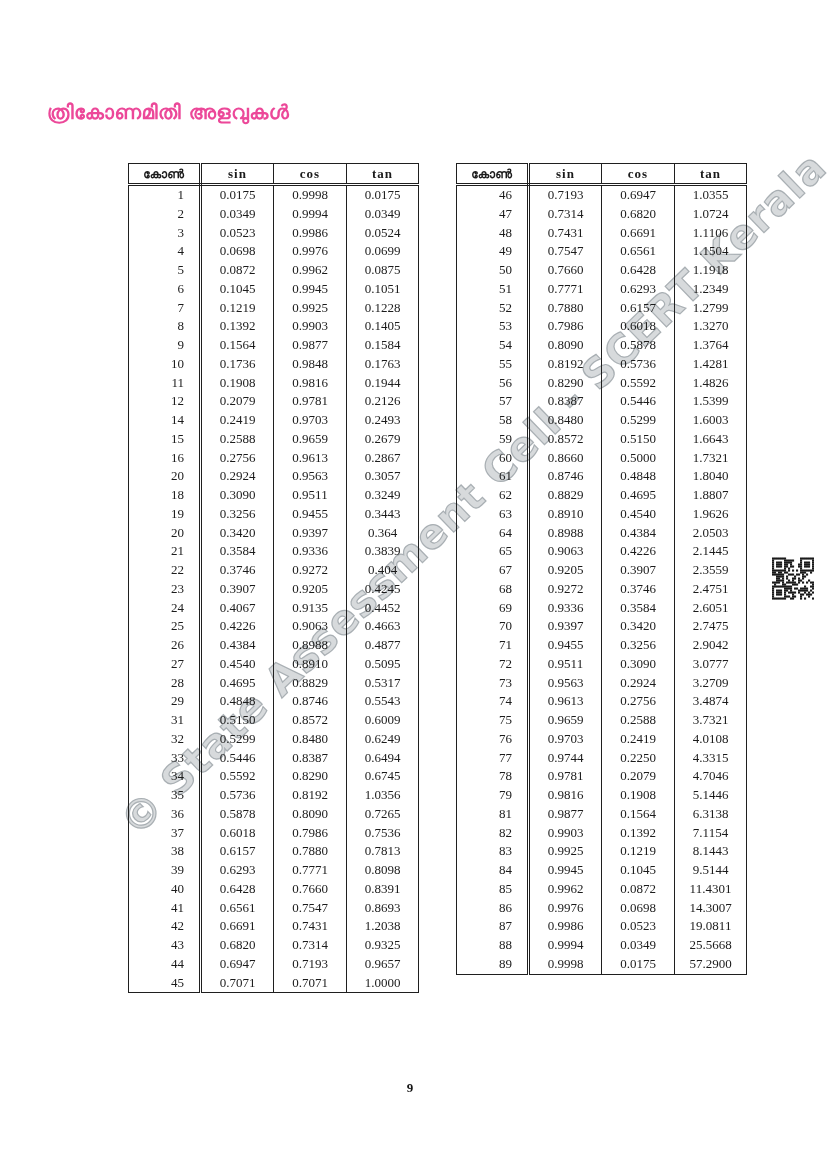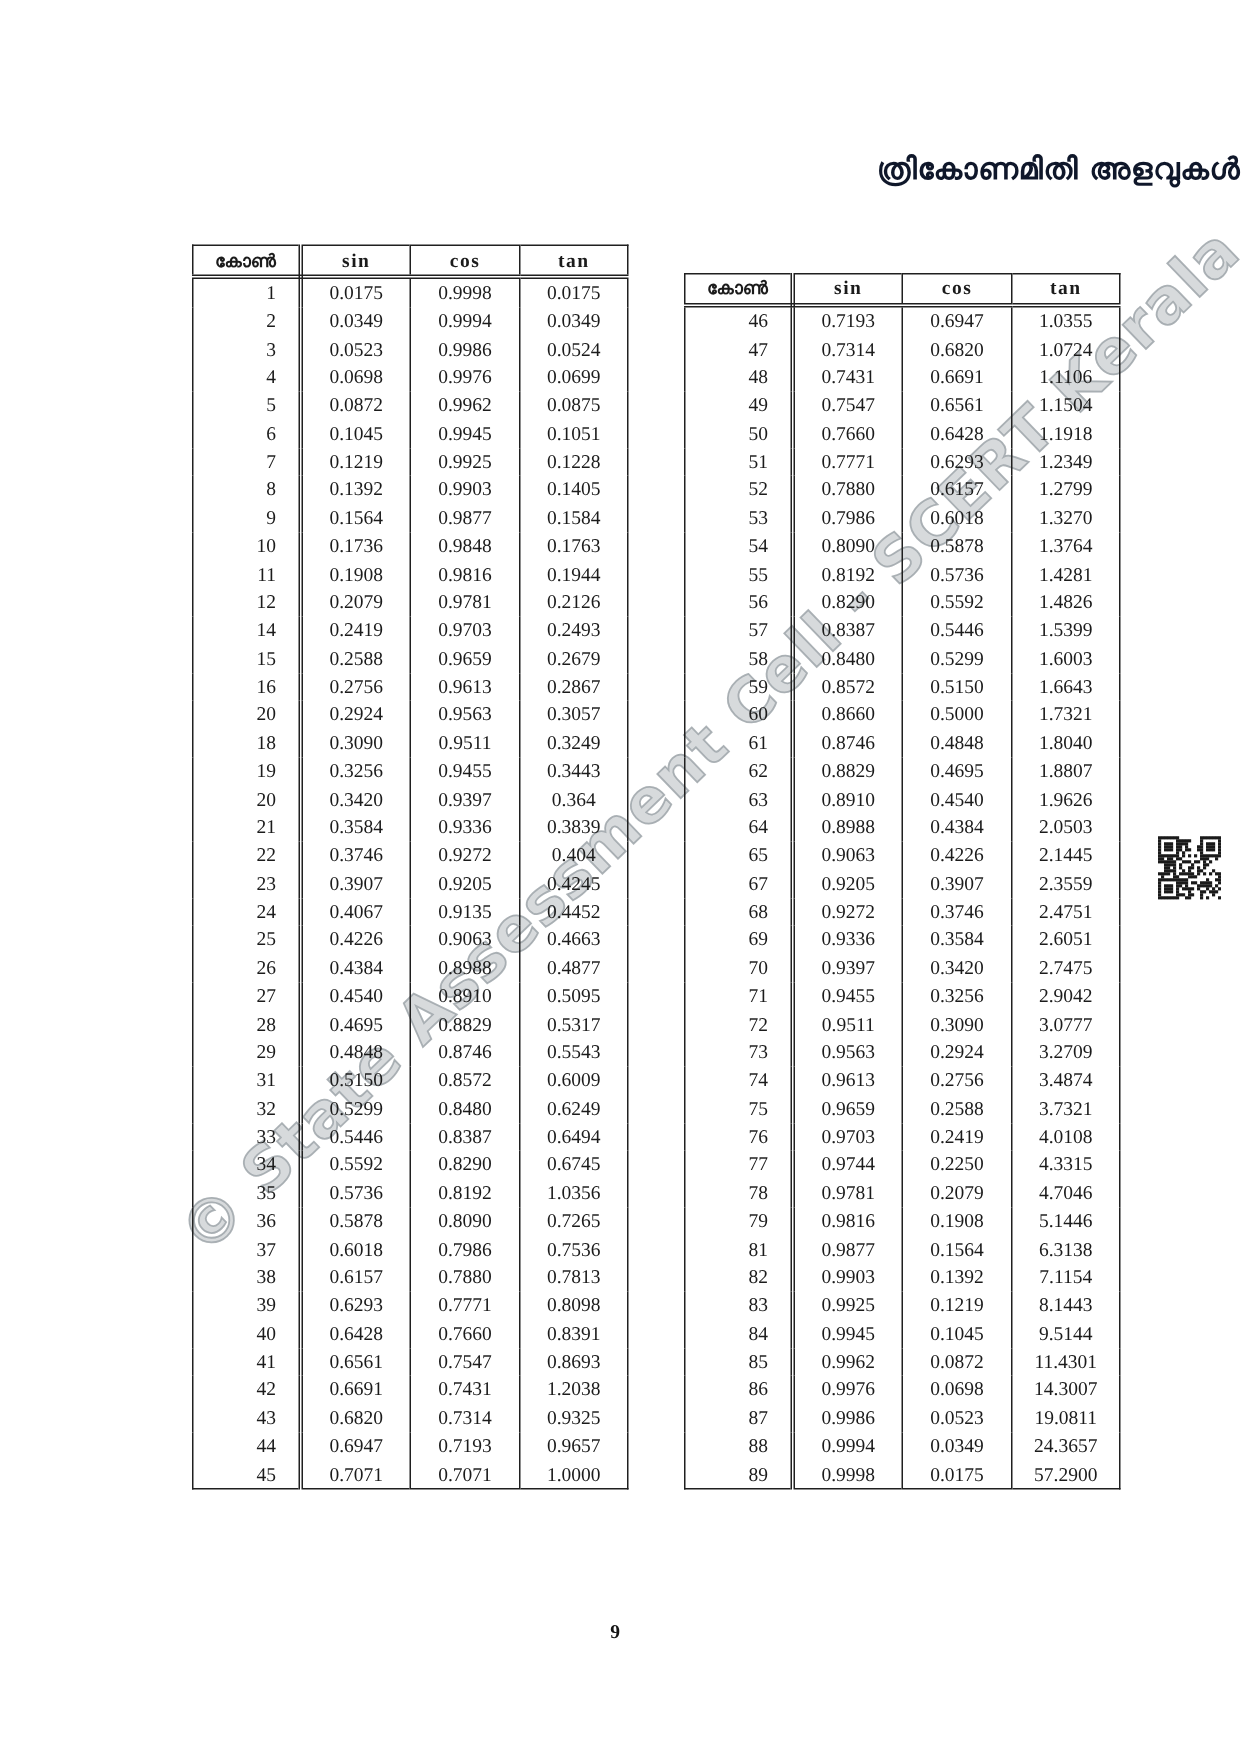--- a/index.html
+++ b/index.html
@@ -9,34 +9,34 @@
     font-family: "Liberation Serif", serif;
     color: #1b1b1b;
     position: relative;
     overflow: hidden;
   }
   .page { position: absolute; inset: 0; background: #ffffff; }
 
   .title {
     position: absolute;
     left: 47px; right: 0; top: 100px;
-    text-align: right;
+    text-align: left;
     font-family: "DejaVu Sans", sans-serif;
     font-weight: 700;
     font-size: 20px;
-    color: #0f172a;
+    color: #ec4899;
     letter-spacing: 0.5px;
   }
 
   .tables {
     position: absolute;
     left: 128px; top: 163px;
     display: flex;
     gap: 37px;
-    align-items: flex-end;
+    align-items: flex-start;
   }
 
   table.trig-table {
     border-collapse: collapse;
     border: 1.6px solid #1f1f1f;
     width: 290px;
     table-layout: fixed;
     font-family: "Liberation Serif", serif;
     font-size: 13px;
     color: #1b1b1b;
@@ -649,21 +649,21 @@
           <tr>
             <td class="col-angle">87</td>
             <td class="mid">0.9986</td>
             <td class="mid">0.0523</td>
             <td>19.0811</td>
           </tr>
           <tr>
             <td class="col-angle">88</td>
             <td class="mid">0.9994</td>
             <td class="mid">0.0349</td>
-            <td>24.3657</td>
+            <td>25.5668</td>
           </tr>
           <tr>
             <td class="col-angle">89</td>
             <td class="mid">0.9998</td>
             <td class="mid">0.0175</td>
             <td>57.2900</td>
           </tr>
         </tbody>
     </table>
 

